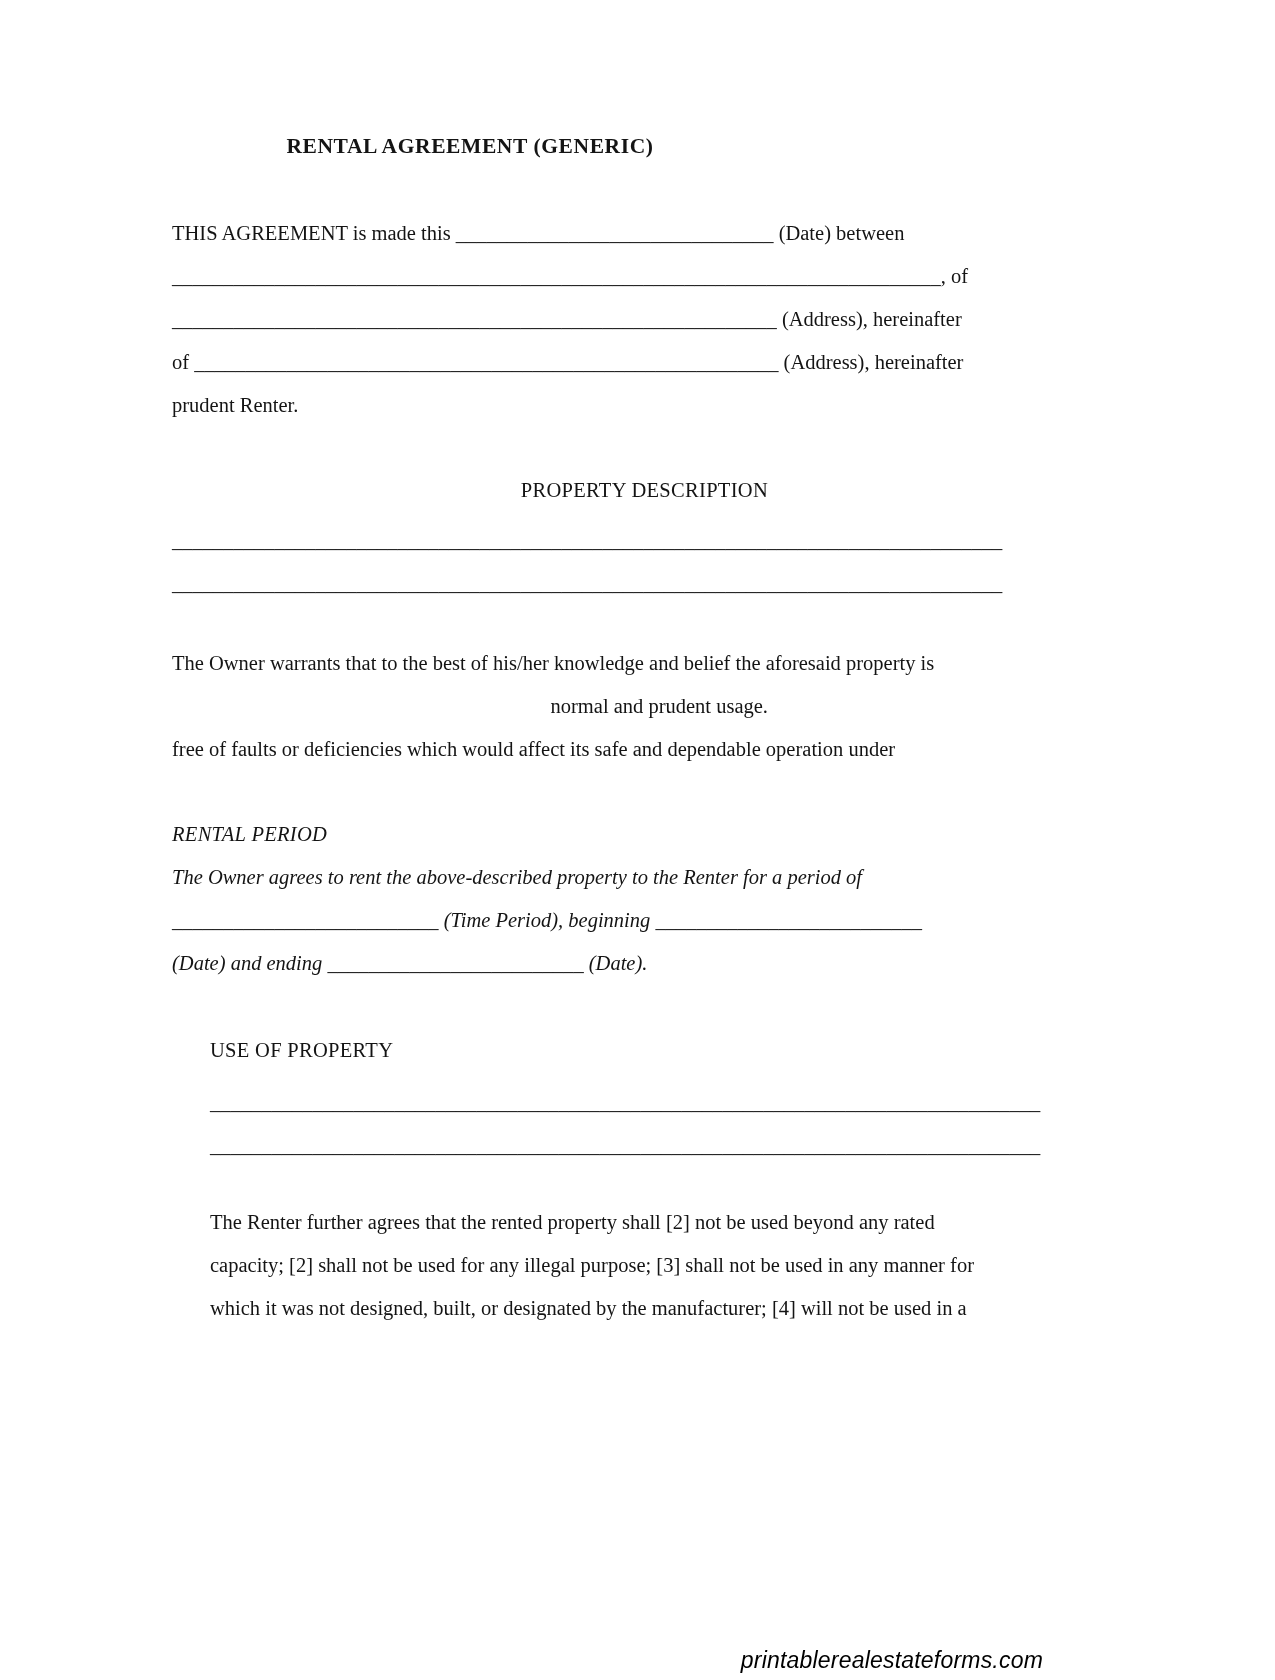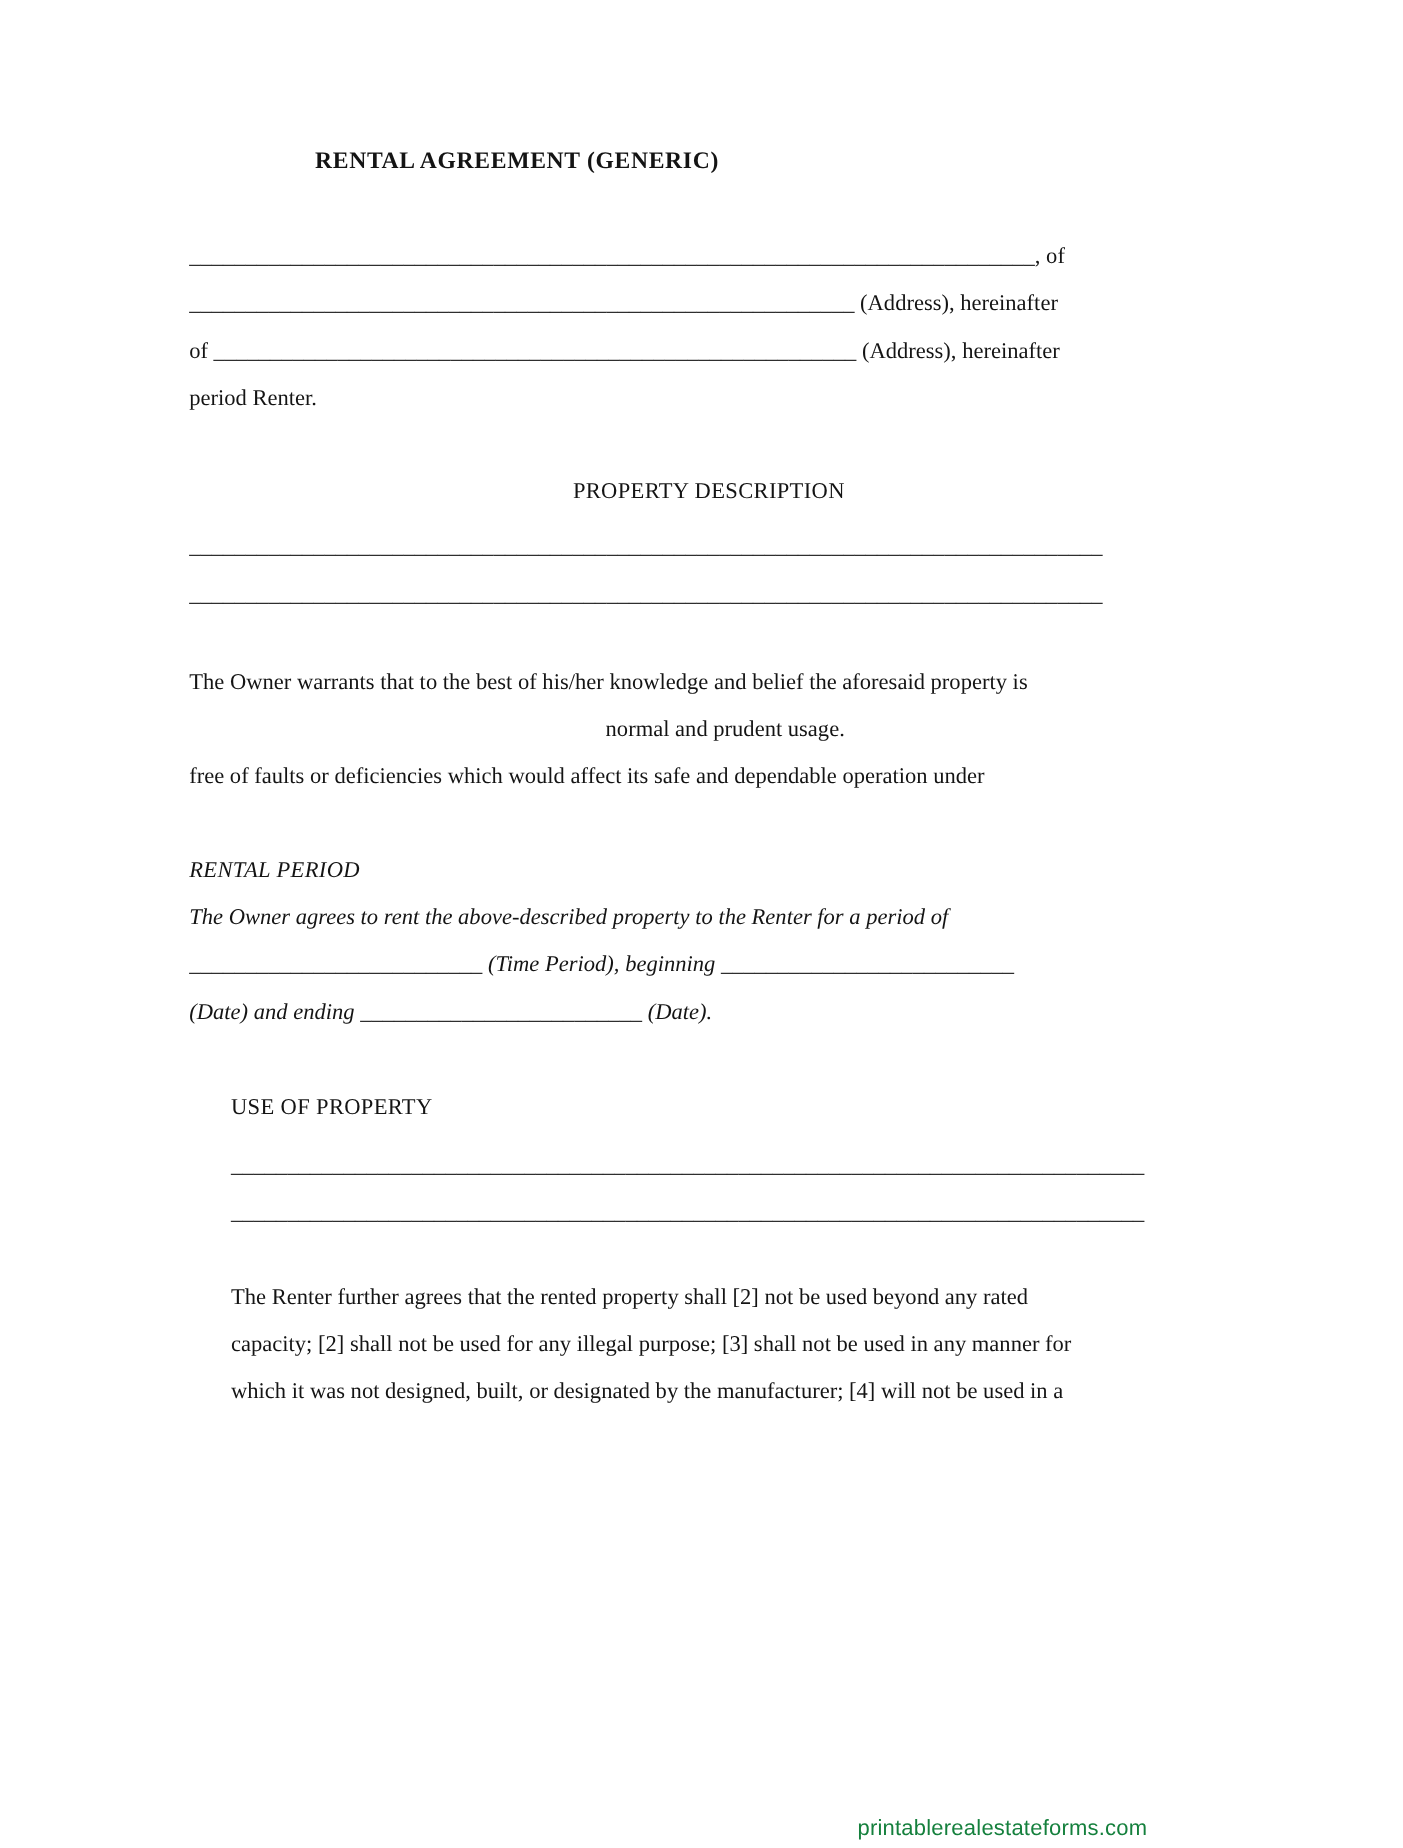--- a/index.html
+++ b/index.html
@@ -47,38 +47,40 @@
   .warrant-para { margin-top: 37px; }
   .sec-rental { margin-top: 42px; font-style: italic; }
   .sec-use { margin-top: 44px; margin-left: 38px; }
   .use-blanks { margin-top: 9px; }
   .use-para { margin-top: 34px; }
   .watermark {
     position: absolute;
     right: 12px;
     bottom: 6px;
     font-family: "Liberation Sans", sans-serif;
-    font-size: 20px;
-    color: #15803d;
+    font-size: 23px;
+    color: #000000;
     letter-spacing: 0.2px;
+    font-style: italic;
   }
 </style>
 </head>
 <body>
 
 <div class="page">
   <div class="content">
 
     <div class="doc-title">RENTAL AGREEMENT (GENERIC)</div>
 
     <div>
+      <div class="line">THIS AGREEMENT is made this _______________________________ (Date) between</div>
       <div class="line">___________________________________________________________________________, of</div>
       <div class="line">___________________________________________________________ (Address), hereinafter</div>
       <div class="line">of _________________________________________________________ (Address), hereinafter</div>
-      <div class="line">period Renter.</div>
+      <div class="line">prudent Renter.</div>
     </div>
 
     <div class="sec-property">
       <div class="heading">PROPERTY DESCRIPTION</div>
       <div class="blanks-block">
         <div class="line">_________________________________________________________________________________</div>
         <div class="line">_________________________________________________________________________________</div>
       </div>
       <div class="warrant-para">
         <div class="line">The Owner warrants that to the best of his/her knowledge and belief the aforesaid property is</div>

